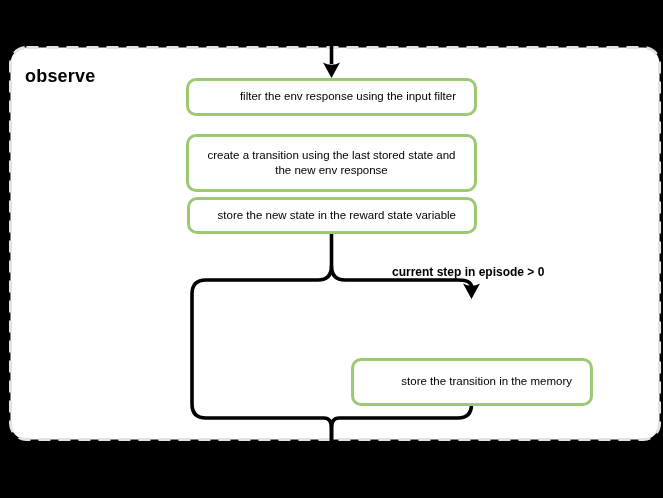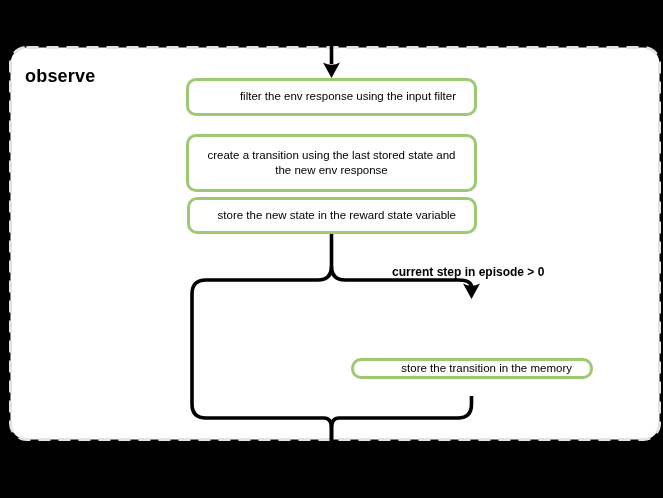--- a/index.html
+++ b/index.html
@@ -62,21 +62,21 @@
     text-align: center;
     font-size: 11.5px;
     line-height: 1.32;
     color: var(--text);
     padding: 2px 18px;
   }
   .n1 { left: 186px; top: 78px;  width: 291px; height: 38px; }
   .n2 { left: 186px; top: 134px; width: 291px; height: 58px; }
   .n3 { left: 187px; top: 197px; width: 290px; height: 37px; }
   .n4 { left: 351px; top: 300px; width: 242px; height: 37px; }
-  .n5 { left: 351px; top: 358px; width: 242px; height: 21px; }
+  .n5 { left: 351px; top: 358px; width: 242px; height: 48px; }
   .edge-label {
     position: absolute;
     left: 348px; top: 265px;
     font-size: 12px;
     font-weight: 700;
     color: var(--text);
     white-space: nowrap;
     margin-left: 44px;
   }
 </style>

